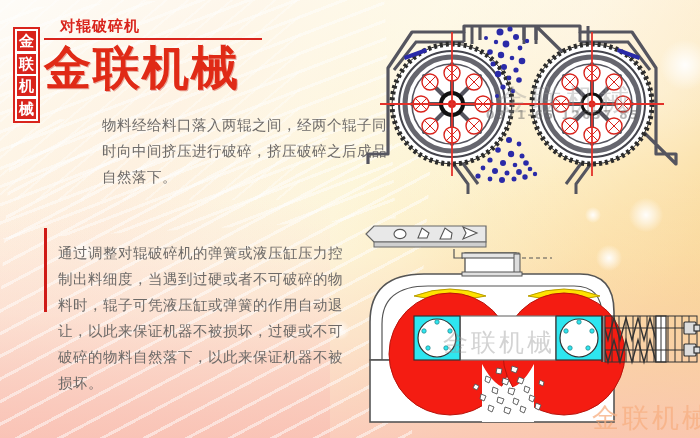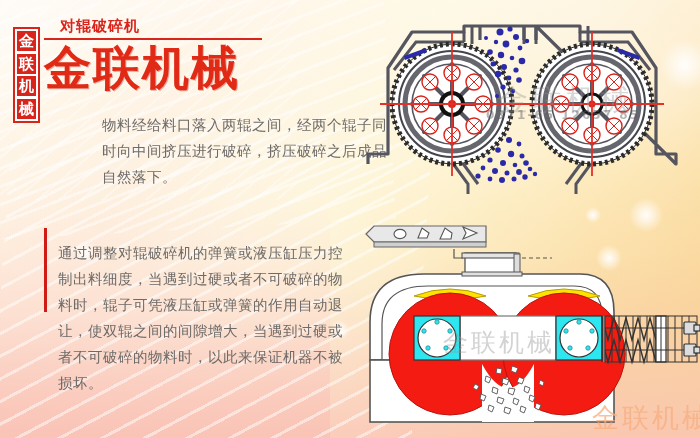--- a/index.html
+++ b/index.html
@@ -173,21 +173,21 @@
       <div class="logo-ch">械</div>
     </div>
 
     <div class="subtitle">对辊破碎机</div>
     <div class="rule"></div>
     <div class="main-title">金联机械</div>
 
     <div class="para para1">物料经给料口落入两辊之间，经两个辊子同时向中间挤压进行破碎，挤压破碎之后成品自然落下。</div>
 
     <div class="vline"></div>
-    <div class="para para2">通过调整对辊破碎机的弹簧或液压缸压力控制出料细度，当遇到过硬或者不可破碎的物料时，辊子可凭液压缸或弹簧的作用自动退让，使双辊之间的间隙增大，当遇到过硬或者不可破碎的物料时，以此来保证机器不被损坏。</div>
+    <div class="para para2">通过调整对辊破碎机的弹簧或液压缸压力控制出料细度，当遇到过硬或者不可破碎的物料时，辊子可凭液压缸或弹簧的作用自动退让，以此来保证机器不被损坏，过硬或不可破碎的物料自然落下，以此来保证机器不被损坏。</div>
   </div>
 
   <div class="diagram-top">
     <svg viewBox="0 0 332 196" width="332" height="196">
       <defs>
         <g id="toothRing">
           <circle r="58" fill="#ffffff" stroke="#2b2b2b" stroke-width="2"></circle>
           <circle r="53" fill="none" stroke="#2b2b2b" stroke-width="1.2"></circle>
         </g>
       </defs>

